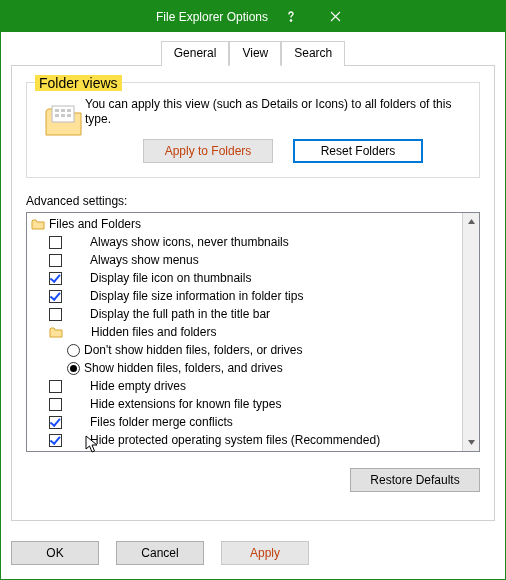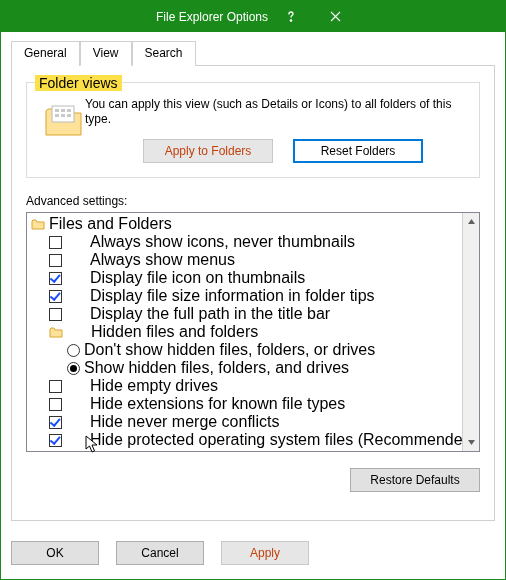--- a/index.html
+++ b/index.html
@@ -10,21 +10,21 @@
   .titlebar {
     height: 31px; background: #1a8a1a; display: flex; align-items: center;
     justify-content: center; color: #fff; font-size: 12px; padding-left: 8px;
   }
   .titlebar .controls { display: flex; height: 100%; }
   .titlebar .ctl { width: 45px; display: flex; align-items: center; justify-content: center; cursor: default; }
   .titlebar .ctl svg { stroke: #fff; }
 
   .content { flex: 1; padding: 8px 10px 10px 10px; display: flex; flex-direction: column; }
 
-  .tabs-row { display: flex; position: relative; z-index: 2; }
+  .tabs-row { display: flex; position: relative; z-index: 2; justify-content: center; }
   .tab {
     padding: 4px 12px 5px 12px; font-size: 12px; border: 1px solid #d0d0d0;
     border-bottom: none; background: #fff; position: relative; top: 1px; cursor: default;
     color: #000;
   }
   .tab.active { background: #fff; border-bottom: 1px solid #fff; }
   .tab.inactive { background: #fff; }
   .tab-panel {
     border: 1px solid #d0d0d0; flex: 1; padding: 10px 14px 14px 14px; position: relative;
   }
@@ -45,21 +45,21 @@
     height: 24px; padding: 0 18px; font-size: 12px; background: #e1e1e1;
     border: 1px solid #adadad; color: #000; display: inline-flex; align-items: center; justify-content: center;
     min-width: 130px; cursor: default;
   }
   .btn.disabled { color: #c2410c; border-color: #c8c8c8; background: #e6e6e6; }
   .btn.primary-outline { background: #fff; border: 2px solid #0078d7; }
 
   .adv-label { font-size: 12px; margin-top: 16px; margin-bottom: 4px; }
 
   .listbox {
-    border: 1px solid #828790; height: 240px; display: flex; font-size: 16px;
+    border: 1px solid #828790; height: 240px; display: flex; font-size: 12px;
   }
   .list-scroll { flex: 1; overflow: hidden; padding: 2px 0 2px 2px; }
   .scrollbar { width: 17px; background: #f0f0f0; border-left: 1px solid #d0d0d0; position: relative; }
   .scroll-arrow { height: 17px; display:flex; align-items:center; justify-content:center; }
   .scroll-arrow svg { fill: #606060; }
 
   .tree-row { display: flex; align-items: center; height: 18px; gap: 4px; white-space: nowrap; }
   .indent-0 { padding-left: 2px; }
   .indent-1 { padding-left: 20px; gap: 28px; }
   .indent-2 { padding-left: 38px; }
@@ -190,21 +190,21 @@
             <div class="tree-row indent-1">
               <span class="checkbox"></span>
               <span class="row-text">Hide empty drives</span>
             </div>
             <div class="tree-row indent-1">
               <span class="checkbox"></span>
               <span class="row-text">Hide extensions for known file types</span>
             </div>
             <div class="tree-row indent-1">
               <span class="checkbox checked"></span>
-              <span class="row-text">Hide never merge conflicts</span>
+              <span class="row-text">Files folder merge conflicts</span>
             </div>
             <div class="tree-row indent-1">
               <span class="checkbox checked"></span>
               <span class="row-text">Hide protected operating system files (Recommended)</span>
             </div>
           </div>
         <div class="scrollbar">
           <div class="scroll-arrow" style="position:absolute;top:0;left:0;right:0;">
             <svg width="9" height="9" viewBox="0 0 9 9">
                 <path d="M4.5 2 L8 7 L1 7 Z"></path>

